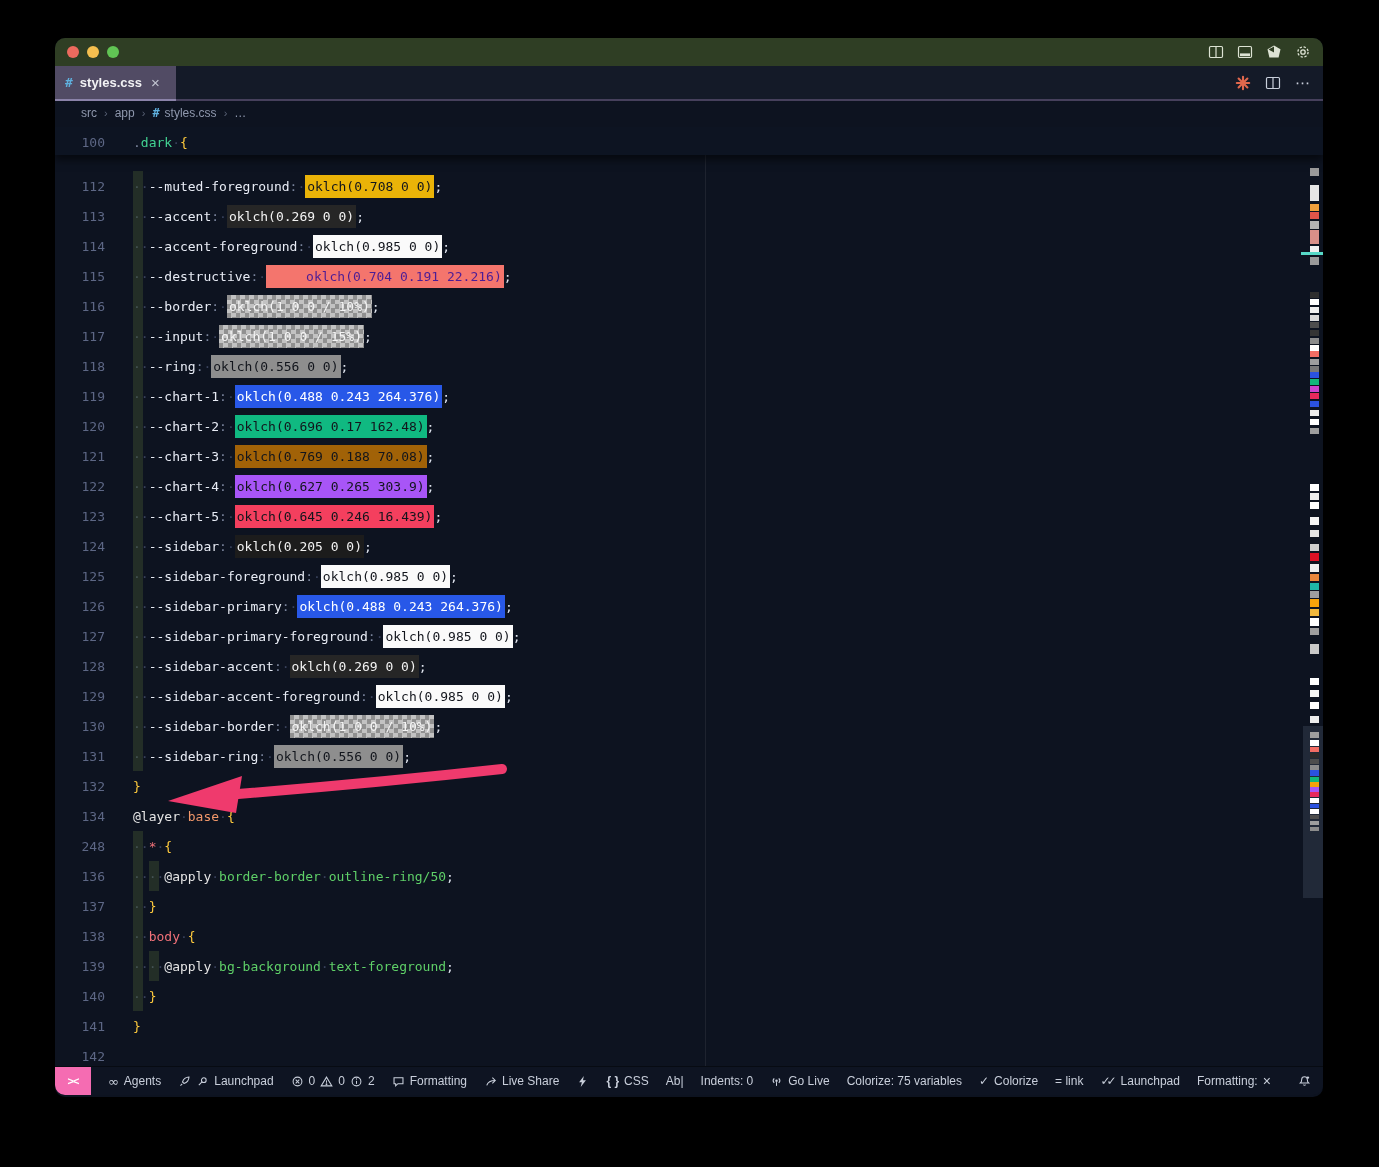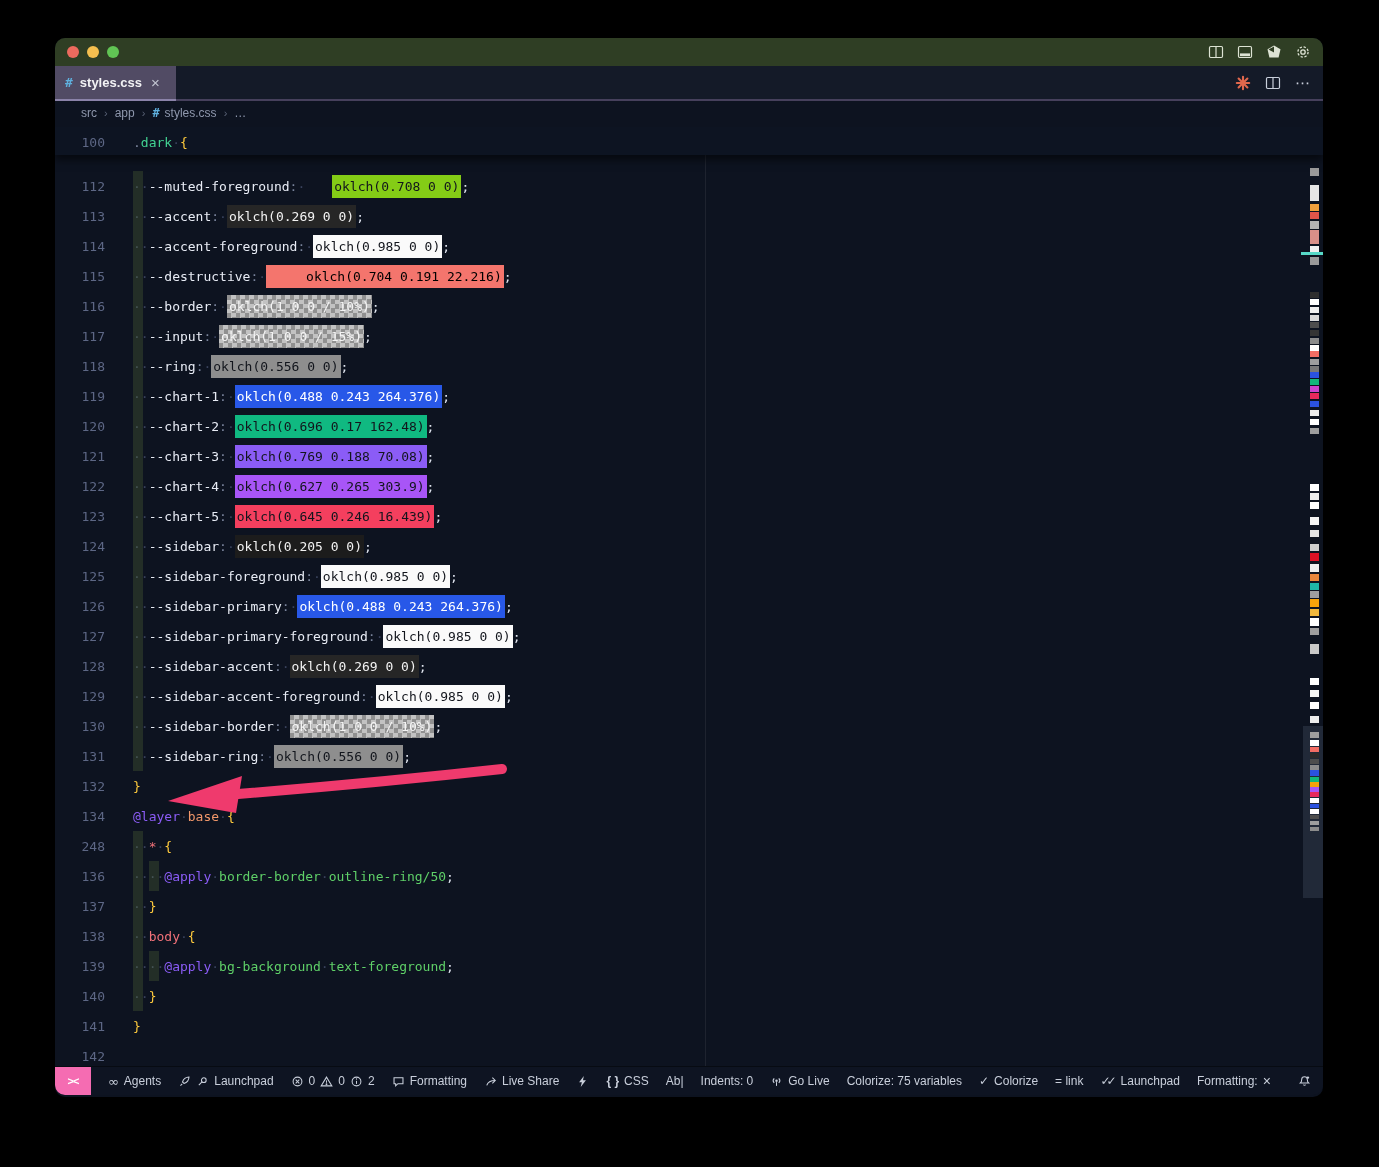--- a/index.html
+++ b/index.html
@@ -37,21 +37,21 @@
   .code{position:absolute;left:0;top:44px;right:0;}
   .line{position:relative;height:30px;display:flex;align-items:center;}
   .ln{width:50px;text-align:right;color:#5d6785;flex:0 0 50px;}
   .lc{position:relative;padding-left:28px;white-space:pre;display:flex;align-items:center;height:100%;}
   .strip{position:absolute;top:0;bottom:0;width:10px;background:rgba(116,146,62,0.22);}
   .tk-ws{color:#39425c;}
   .tk-prop{color:#e8ecf5;}
   .tk-punc{color:#7a849c;}
   .tk-semi{color:#dfe4ee;}
   .tk-brace{color:#ffcb3d;}
-  .tk-at{color:#8b5cf6;}
+  .tk-at{color:#e5e5e5;}
   .tk-atname{color:#f0976a;}
   .tk-util{color:#5fd068;}
   .tk-sel{color:#f07178;}
   .tk-cls{color:#42d392;}
   .chip{display:inline-block;padding:5px 2px;line-height:13px;}
   .chip.checker{background-image:conic-gradient(#c2c2c2 25%,#909090 0 50%,#c2c2c2 0 75%,#909090 0);
     background-size:9px 9px;color:#f4f4f4;}
   .sticky{position:absolute;left:0;top:0;right:0;height:28px;background:#0d1422;z-index:5;
     box-shadow:0 5px 8px rgba(0,0,0,0.55);display:flex;align-items:flex-start;}
   .sticky .ln{color:#5d6785;}
@@ -160,33 +160,33 @@
       <span style="display: inline-flex; gap: 5px; align-items: center;">
         <span>…</span>
       </span>
     </div>
 
   <div class="editor">
     <div class="ruler"></div>
     <div class="code" id="code">
         <div class="line">
           <span class="ln">112</span>
-          <div class="lc"><div class="strip" style="left: 28px;"></div><span class="tk-ws">··</span><span class="tk-prop">--muted-foreground</span><span class="tk-punc">:</span><span class="tk-ws">·</span><span class="chip" style="background: #84cc16; color: rgb(18, 21, 28); margin-left: 27px;">oklch(0.708 0 0)</span><span class="tk-semi">;</span></div>
+          <div class="lc"><div class="strip" style="left: 28px;"></div><span class="tk-ws">··</span><span class="tk-prop">--muted-foreground</span><span class="tk-punc">:</span><span class="tk-ws">·</span><span class="chip" style="background: #eab308; color: rgb(18, 21, 28);">oklch(0.708 0 0)</span><span class="tk-semi">;</span></div>
         </div>
         <div class="line">
           <span class="ln">113</span>
           <div class="lc"><div class="strip" style="left: 28px;"></div><span class="tk-ws">··</span><span class="tk-prop">--accent</span><span class="tk-punc">:</span><span class="tk-ws">·</span><span class="chip" style="background: rgb(38, 38, 38); color: rgb(242, 242, 242);">oklch(0.269 0 0)</span><span class="tk-semi">;</span></div>
         </div>
         <div class="line">
           <span class="ln">114</span>
           <div class="lc"><div class="strip" style="left: 28px;"></div><span class="tk-ws">··</span><span class="tk-prop">--accent-foreground</span><span class="tk-punc">:</span><span class="tk-ws">·</span><span class="chip" style="background: rgb(250, 250, 250); color: rgb(18, 21, 28);">oklch(0.985 0 0)</span><span class="tk-semi">;</span></div>
         </div>
         <div class="line">
           <span class="ln">115</span>
-          <div class="lc"><div class="strip" style="left: 28px;"></div><span class="tk-ws">··</span><span class="tk-prop">--destructive</span><span class="tk-punc">:</span><span class="tk-ws">·</span><span class="chip" style="background: rgb(244, 117, 109); color: #000000; padding-left: 40px;">oklch(0.704 0.191 22.216)</span><span class="tk-semi">;</span></div>
+          <div class="lc"><div class="strip" style="left: 28px;"></div><span class="tk-ws">··</span><span class="tk-prop">--destructive</span><span class="tk-punc">:</span><span class="tk-ws">·</span><span class="chip" style="background: rgb(244, 117, 109); color: #4c1d95; padding-left: 40px;">oklch(0.704 0.191 22.216)</span><span class="tk-semi">;</span></div>
         </div>
         <div class="line">
           <span class="ln">116</span>
           <div class="lc"><div class="strip" style="left: 28px;"></div><span class="tk-ws">··</span><span class="tk-prop">--border</span><span class="tk-punc">:</span><span class="tk-ws">·</span><span class="chip checker">oklch(1 0 0 / 10%)</span><span class="tk-semi">;</span></div>
         </div>
         <div class="line">
           <span class="ln">117</span>
           <div class="lc"><div class="strip" style="left: 28px;"></div><span class="tk-ws">··</span><span class="tk-prop">--input</span><span class="tk-punc">:</span><span class="tk-ws">·</span><span class="chip checker">oklch(1 0 0 / 15%)</span><span class="tk-semi">;</span></div>
         </div>
         <div class="line">
@@ -196,21 +196,21 @@
         <div class="line">
           <span class="ln">119</span>
           <div class="lc"><div class="strip" style="left: 28px;"></div><span class="tk-ws">··</span><span class="tk-prop">--chart-1</span><span class="tk-punc">:</span><span class="tk-ws">·</span><span class="chip" style="background: rgb(40, 88, 232); color: rgb(255, 255, 255);">oklch(0.488 0.243 264.376)</span><span class="tk-semi">;</span></div>
         </div>
         <div class="line">
           <span class="ln">120</span>
           <div class="lc"><div class="strip" style="left: 28px;"></div><span class="tk-ws">··</span><span class="tk-prop">--chart-2</span><span class="tk-punc">:</span><span class="tk-ws">·</span><span class="chip" style="background: rgb(16, 185, 129); color: rgb(18, 21, 28);">oklch(0.696 0.17 162.48)</span><span class="tk-semi">;</span></div>
         </div>
         <div class="line">
           <span class="ln">121</span>
-          <div class="lc"><div class="strip" style="left: 28px;"></div><span class="tk-ws">··</span><span class="tk-prop">--chart-3</span><span class="tk-punc">:</span><span class="tk-ws">·</span><span class="chip" style="background: #8b5cf6; color: rgb(18, 21, 28);">oklch(0.769 0.188 70.08)</span><span class="tk-semi">;</span></div>
+          <div class="lc"><div class="strip" style="left: 28px;"></div><span class="tk-ws">··</span><span class="tk-prop">--chart-3</span><span class="tk-punc">:</span><span class="tk-ws">·</span><span class="chip" style="background: #a16207; color: rgb(18, 21, 28);">oklch(0.769 0.188 70.08)</span><span class="tk-semi">;</span></div>
         </div>
         <div class="line">
           <span class="ln">122</span>
           <div class="lc"><div class="strip" style="left: 28px;"></div><span class="tk-ws">··</span><span class="tk-prop">--chart-4</span><span class="tk-punc">:</span><span class="tk-ws">·</span><span class="chip" style="background: rgb(168, 85, 247); color: rgb(18, 21, 28);">oklch(0.627 0.265 303.9)</span><span class="tk-semi">;</span></div>
         </div>
         <div class="line">
           <span class="ln">123</span>
           <div class="lc"><div class="strip" style="left: 28px;"></div><span class="tk-ws">··</span><span class="tk-prop">--chart-5</span><span class="tk-punc">:</span><span class="tk-ws">·</span><span class="chip" style="background: rgb(244, 63, 94); color: rgb(18, 21, 28);">oklch(0.645 0.246 16.439)</span><span class="tk-semi">;</span></div>
         </div>
         <div class="line">

